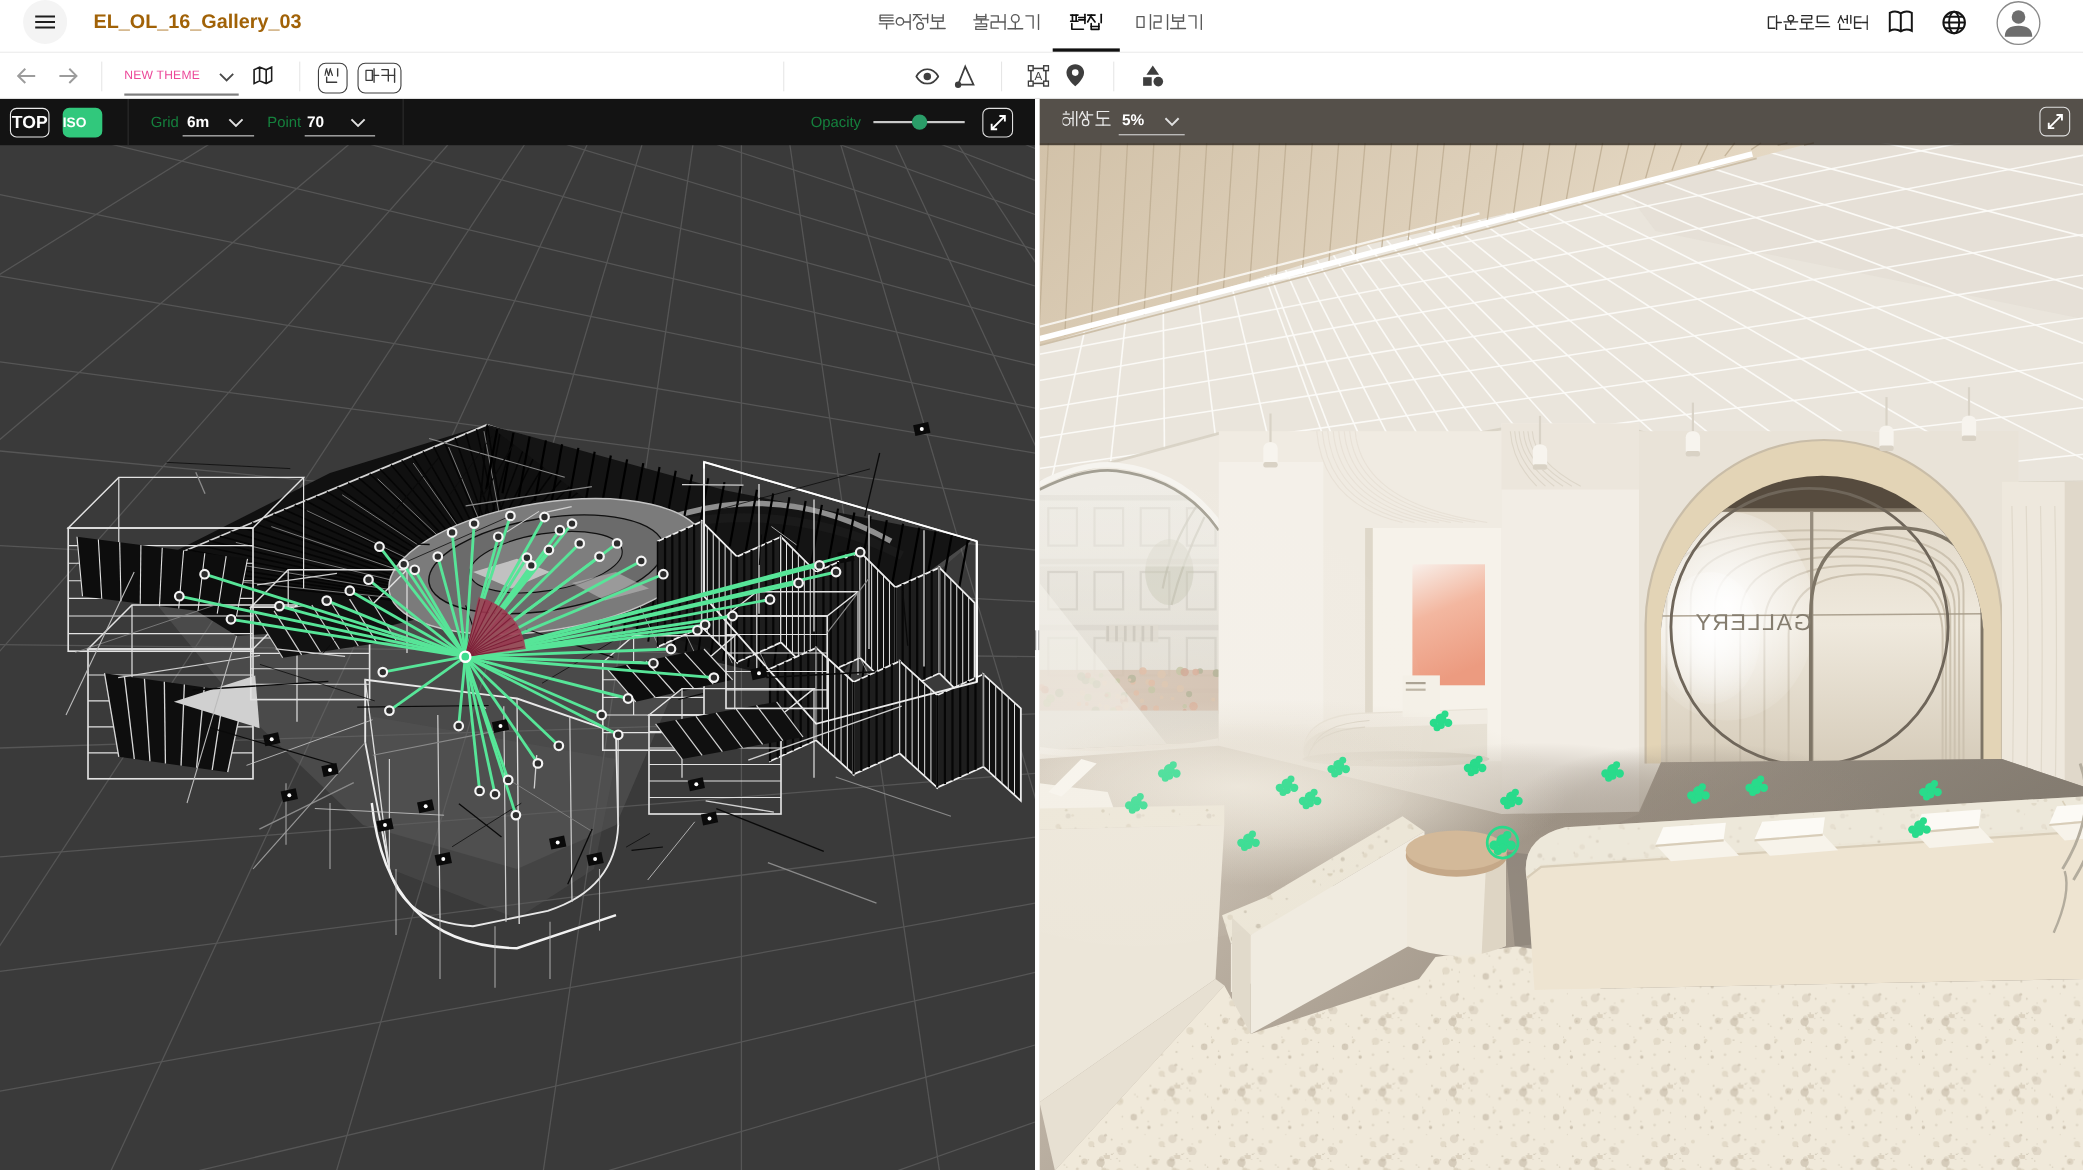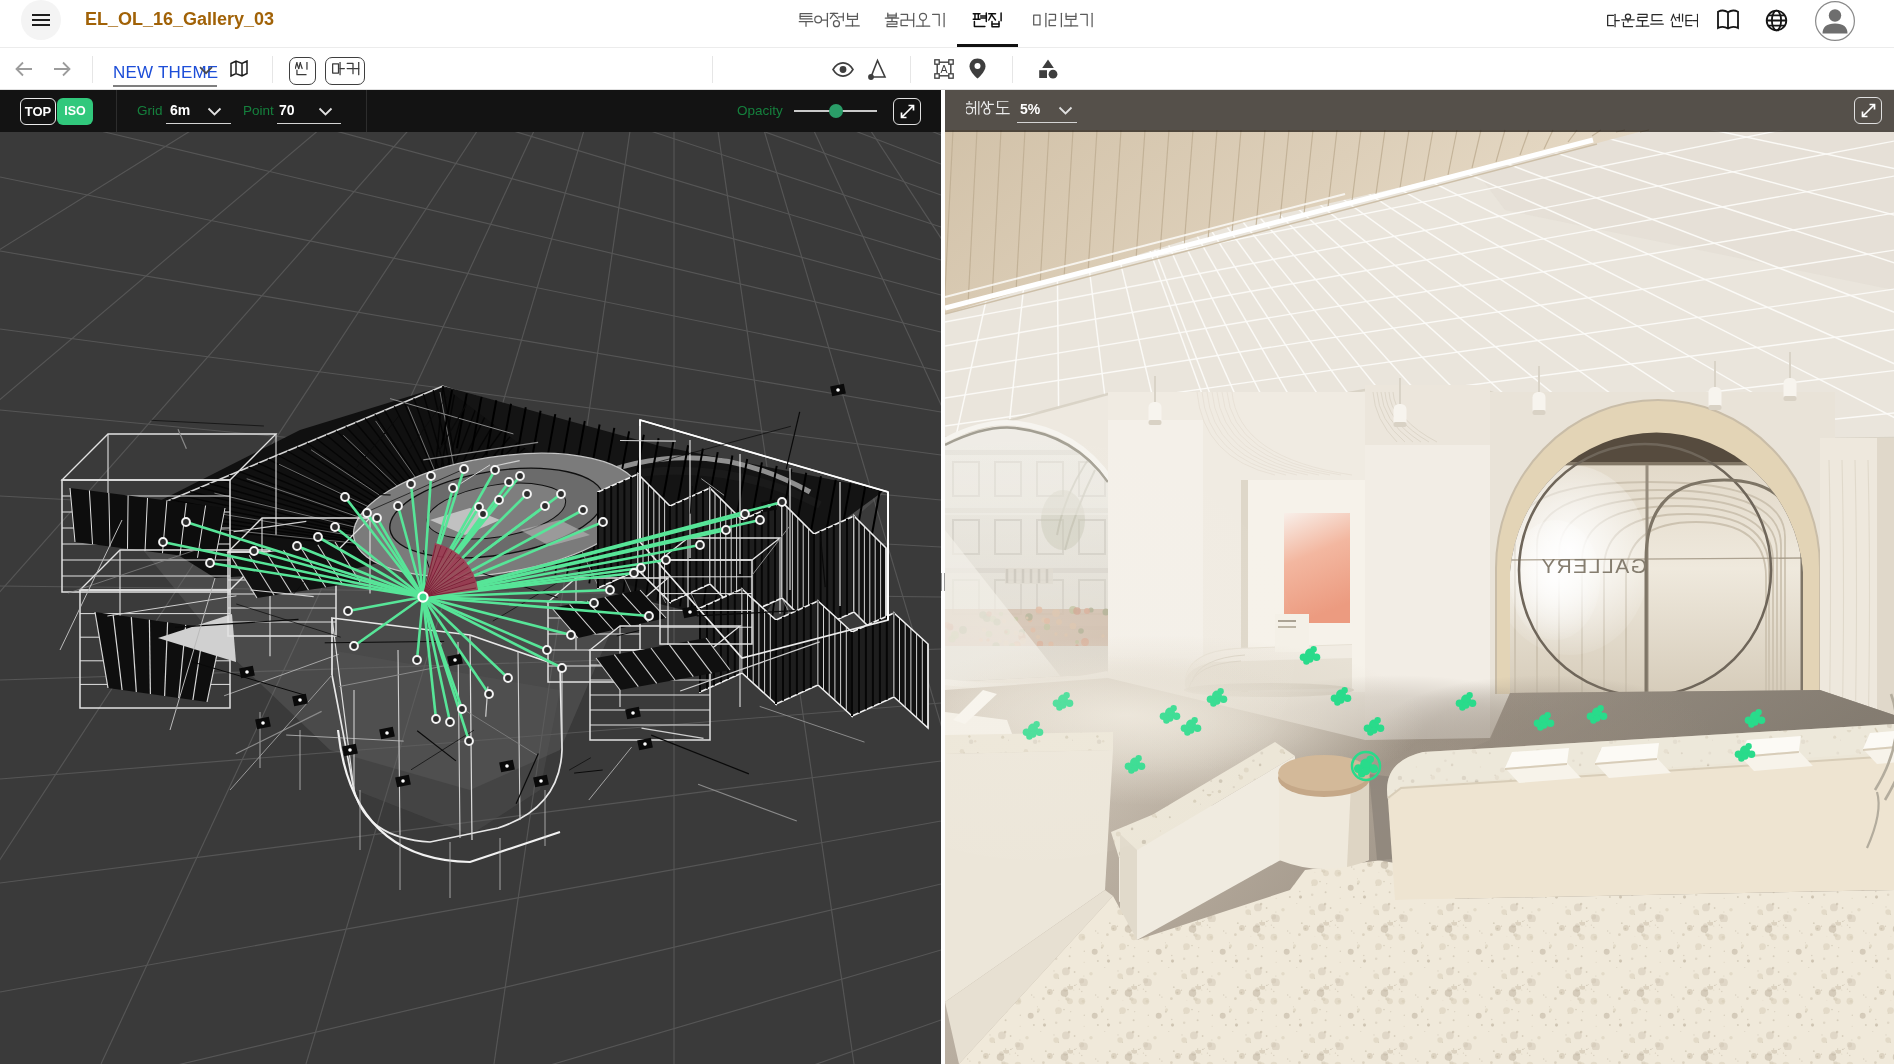--- a/index.html
+++ b/index.html
@@ -5,22 +5,22 @@
 .abs{position:absolute}
 .hline{position:absolute;left:0;top:47px;width:1894px;height:1px;background:#ececec}
 .hline2{position:absolute;left:0;top:89px;width:1894px;height:1px;background:#e0e0e0}
 .hamb{position:absolute;left:21px;top:0;width:40px;height:40px;border-radius:50%;background:#f4f4f4}
 .title{position:absolute;left:85px;top:9px;font-size:18px;font-weight:bold;color:#a16207}
 .editline{position:absolute;left:957px;top:44px;width:61px;height:3px;background:#111}
 .tdiv{position:absolute;top:56px;width:1px;height:27px;background:#e6e6e6}
 .navbtn{position:absolute;top:57px;height:28px;border:1.5px solid #3f3f3f;border-radius:7px;background:#fff}
 .lpanel{position:absolute;left:0;top:90px;width:941px;height:974px;background:#3a3a3a;overflow:hidden}
 .lbar{position:absolute;left:0;top:0;width:941px;height:42px;background:#131313}
-.btn-top{position:absolute;left:20px;top:8px;width:36px;height:27px;border:1.5px solid #ebebeb;border-radius:6px;color:#fff;font-size:13px;font-weight:bold;text-align:center;line-height:25px}
-.btn-iso{position:absolute;left:57px;top:8px;width:36px;height:27px;background:#31c87c;border-radius:6px;color:#fff;font-size:12.5px;font-weight:bold;text-align:center;line-height:27px}
+.btn-top{position:absolute;left:9px;top:8px;width:36px;height:27px;border:1.5px solid #ebebeb;border-radius:6px;color:#fff;font-size:16px;font-weight:bold;text-align:center;line-height:25px}
+.btn-iso{position:absolute;left:57px;top:8px;width:36px;height:27px;background:#31c87c;border-radius:6px;color:#fff;font-size:12.5px;font-weight:bold;text-align:left;line-height:27px}
 .vdiv{position:absolute;top:0;width:1px;height:42px;background:#2d2d2d}
 .lbl{position:absolute;top:13px;font-size:13.5px;color:#15803d}
 .val{position:absolute;top:12px;font-size:14px;color:#fff;font-weight:bold}
 .chev{position:absolute;top:17px}
 .uline{position:absolute;top:33px;height:1px;background:#d4d4d4}
 .track{position:absolute;left:794px;top:20px;width:83px;height:2px;background:#c9c9c9}
 .thumb{position:absolute;left:829px;top:14px;width:14px;height:14px;border-radius:50%;background:#2a9d68}
 .expbtn{position:absolute;top:8px;width:28px;height:27px;border:1.5px solid #e0e0e0;border-radius:6px;display:flex;align-items:center;justify-content:center}
 .splitter{position:absolute;left:941px;top:90px;width:4px;height:974px;background:#fff}
 .rpanel{position:absolute;left:945px;top:90px;width:949px;height:974px;overflow:hidden;background:#eee9e0}
@@ -48,21 +48,21 @@
     <circle cx="21" cy="15.5" r="6.2" fill="#6e6e6e"></circle>
     <path d="M8.5 33.5 Q 8.5 23.5 21 23.5 Q 33.5 23.5 33.5 33.5 Z" fill="#6e6e6e"></path>
   </svg>
 <svg class="abs" style="left:15px;top:61px" width="18" height="16">
     <path d="M8 1.5 L1.5 8 L8 14.5 M1.5 8 H17" stroke="#9c9c9c" stroke-width="1.8" fill="none"></path>
   </svg>
 <svg class="abs" style="left:53px;top:61px" width="18" height="16">
     <path d="M10 1.5 L16.5 8 L10 14.5 M1 8 H16.5" stroke="#9c9c9c" stroke-width="1.8" fill="none"></path>
   </svg>
 <div class="tdiv" style="left:92px"></div>
-<span class="abs" style="left:113px;top:63px;font-size:17px;color:#1d4ed8;letter-spacing:0.2px">NEW THEME</span>
+<span class="abs" style="left:113px;top:63px;font-size:11px;color:#ec4899;letter-spacing:0.2px">NEW THEME</span>
 <svg class="abs" style="left:199px;top:66px" width="14" height="9">
     <path d="M1 1.2 L7 7.2 L13 1.2" stroke="#4a4a4a" stroke-width="1.7" fill="none"></path>
   </svg>
 <div class="abs" style="left:113px;top:85px;width:104px;height:1.5px;background:#7e7e7e"></div>
 <svg class="abs" style="left:230px;top:60px" width="18" height="17" viewBox="0 0 18 17">
     <path d="M1 3.5 L6 1 L12 3.5 L17 1 L17 13.5 L12 16 L6 13.5 L1 16 Z M6 1 V13.5 M12 3.5 V16" stroke="#1e1e1e" stroke-width="1.5" fill="none"></path>
   </svg>
 <div class="tdiv" style="left:272px"></div>
 <div class="navbtn" style="left:289px;width:27px"></div>
 <div class="navbtn" style="left:325px;width:40px"></div>

